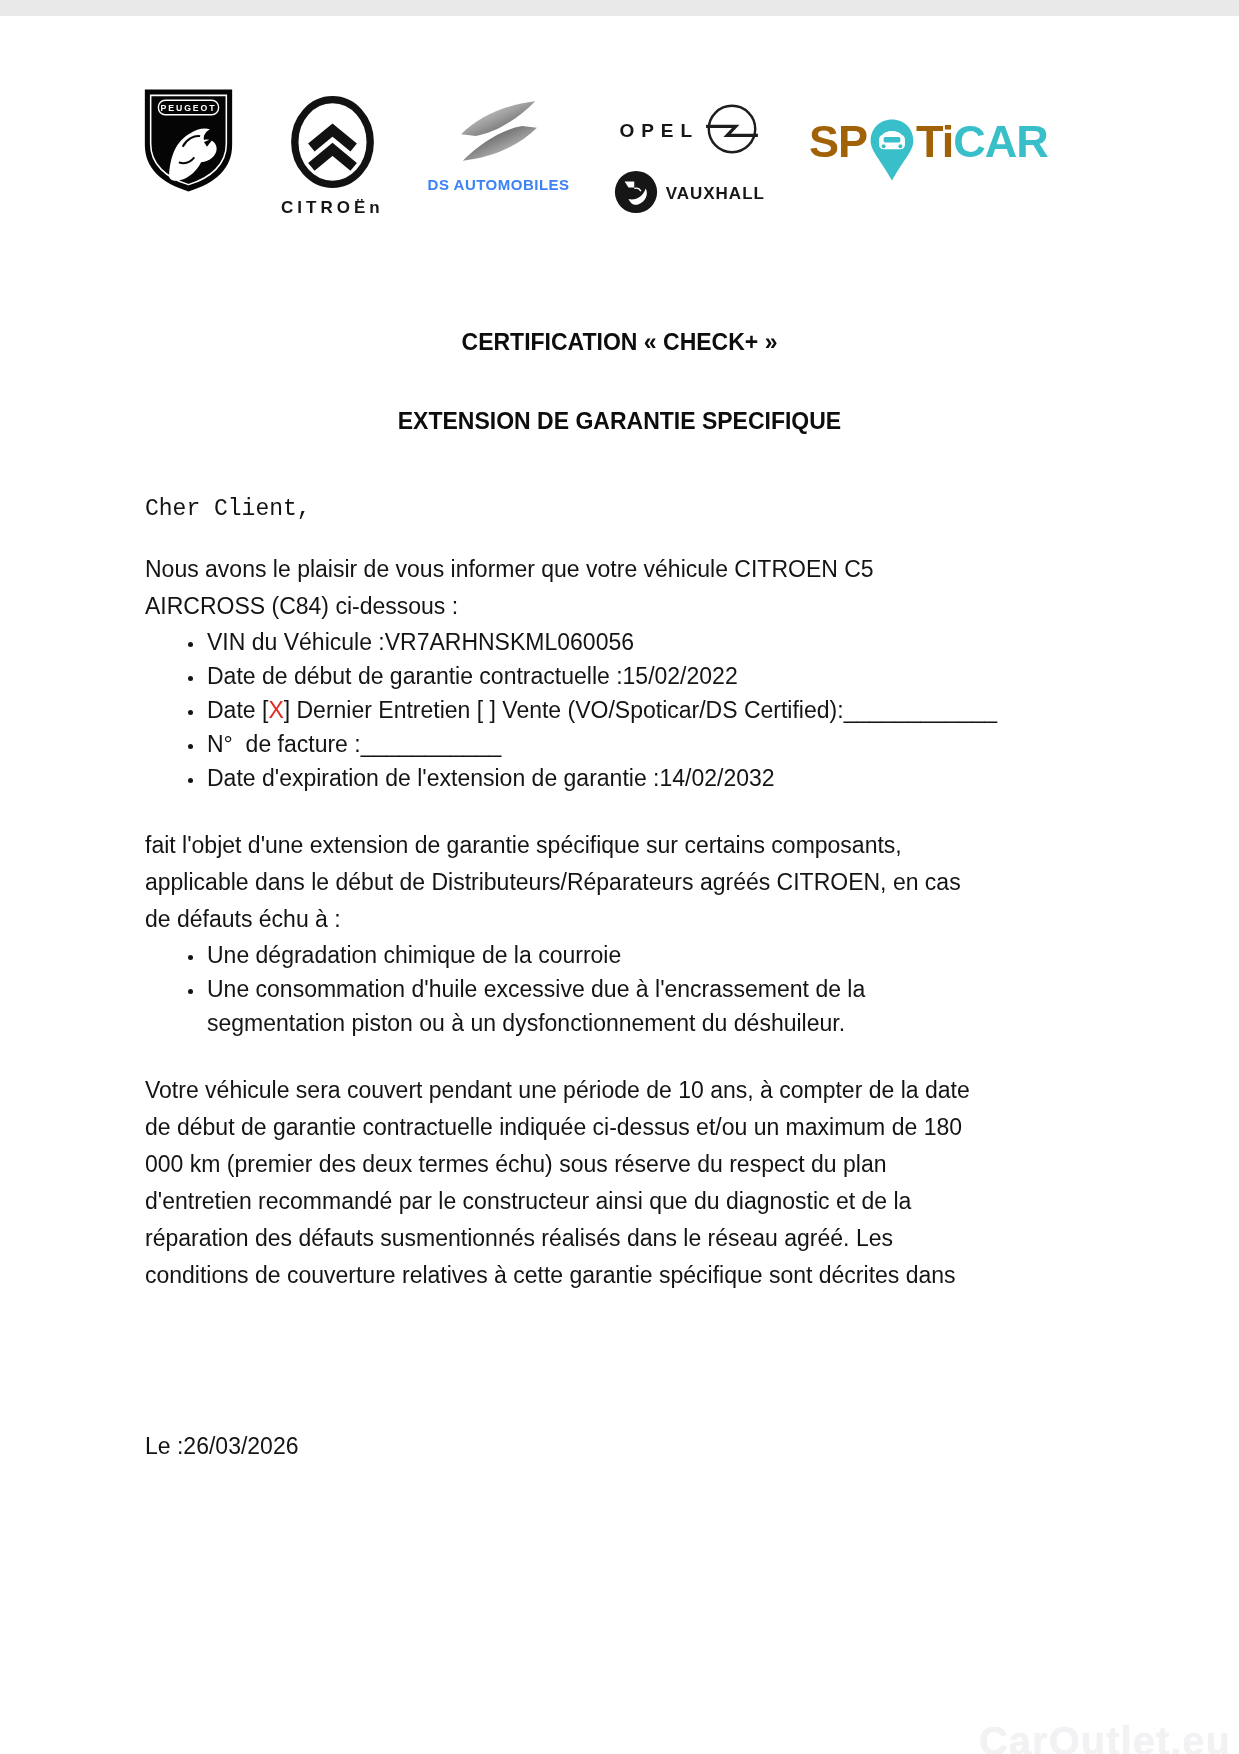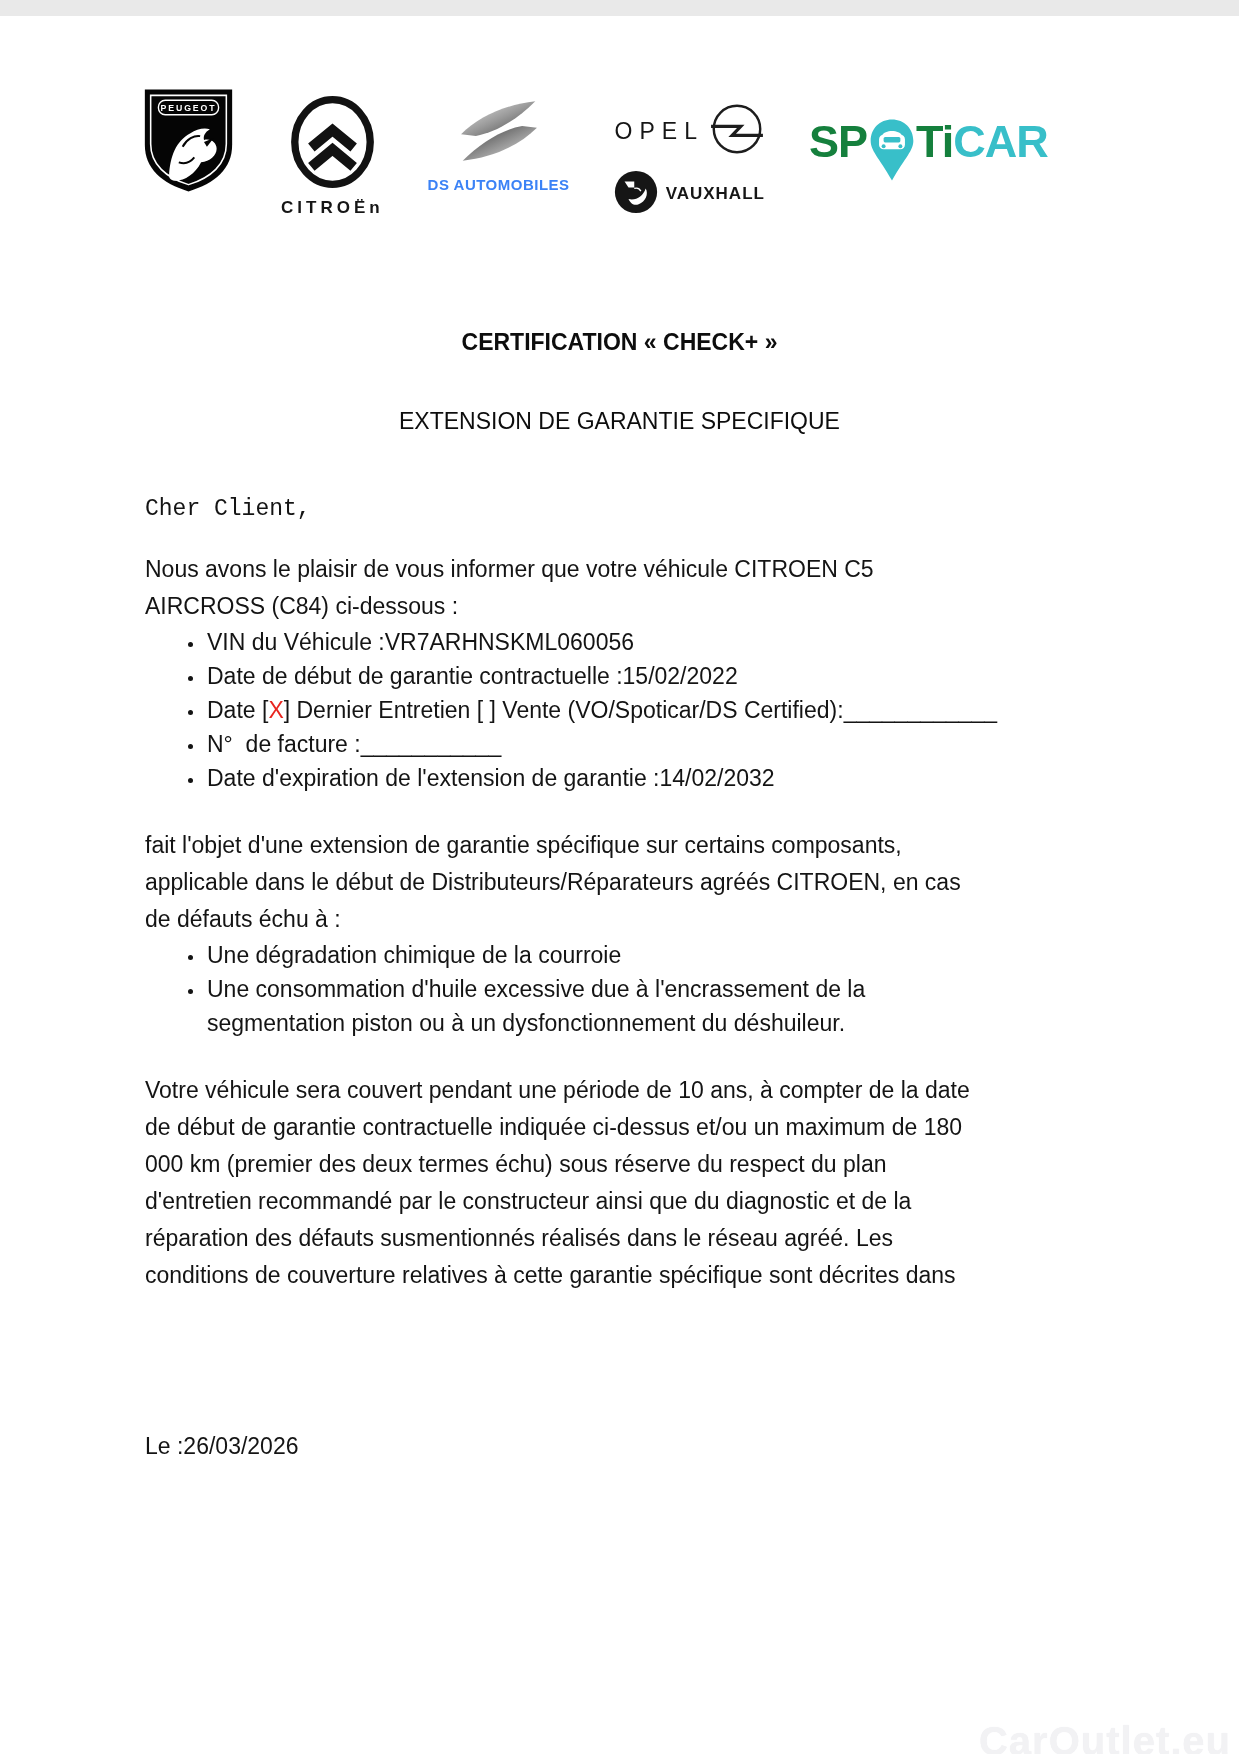--- a/index.html
+++ b/index.html
@@ -21,31 +21,31 @@
     height:125px;
   }
   .logo{display:flex;flex-direction:column;align-items:center;}
   .logo-citroen{margin-top:10px}
   .logo-ds{margin-top:12px}
   .logo-opel-vauxhall{margin-top:16px;gap:10px}
   .logo-spoticar{margin-top:30px}
   .citroen-word{font-size:17px;font-weight:700;letter-spacing:4px;margin-top:6px;color:#161616;}
   .ds-word{font-size:15px;font-weight:700;letter-spacing:0.5px;margin-top:8px;color:#3b82f6;}
   .opel-line{display:flex;align-items:center;gap:6px;}
-  .opel-word{font-size:23px;font-weight:400;letter-spacing:7px;color:#161616;}
+  .opel-word{font-size:19px;font-weight:700;letter-spacing:7px;color:#161616;}
   .vx-line{display:flex;align-items:center;gap:8px;}
   .vx-word{font-size:17px;font-weight:800;letter-spacing:1px;color:#161616;}
   .spoticar-line{display:flex;align-items:flex-start;}
   .spot-txt{font-size:45px;font-weight:800;line-height:52px;letter-spacing:-1px;}
-  .spot-dark{color:#15803d;}
+  .spot-dark{color:#a16207;}
   .spot-teal{color:#38bfc9;}
   .spot-pin{margin:2px 1px 0 2px;}
   
   .title-main{margin-top:118px;text-align:center;font-size:23px;font-weight:700;color:#0d0d0d;}
-  .title-sub{margin-top:52px;text-align:center;font-size:23px;font-weight:400;color:#0d0d0d;}
+  .title-sub{margin-top:52px;text-align:center;font-size:23px;font-weight:700;color:#0d0d0d;}
   
   .body-col{padding:0 150px 0 145px;font-size:23px;color:#141414;}
   .salutation{margin-top:58px;line-height:32px;font-family:Liberation Mono, monospace;}
   .paragraph{line-height:37px;}
   .intro{margin-top:26px;}
   .p2{margin-top:32px;}
   .p3{margin-top:32px;}
   ul.doc-list{margin:0;padding:0 0 0 60px;list-style:disc;}
   ul.doc-list li{line-height:34px;padding-left:2px;}
   ul.doc-list li::marker{font-size:17px;}

